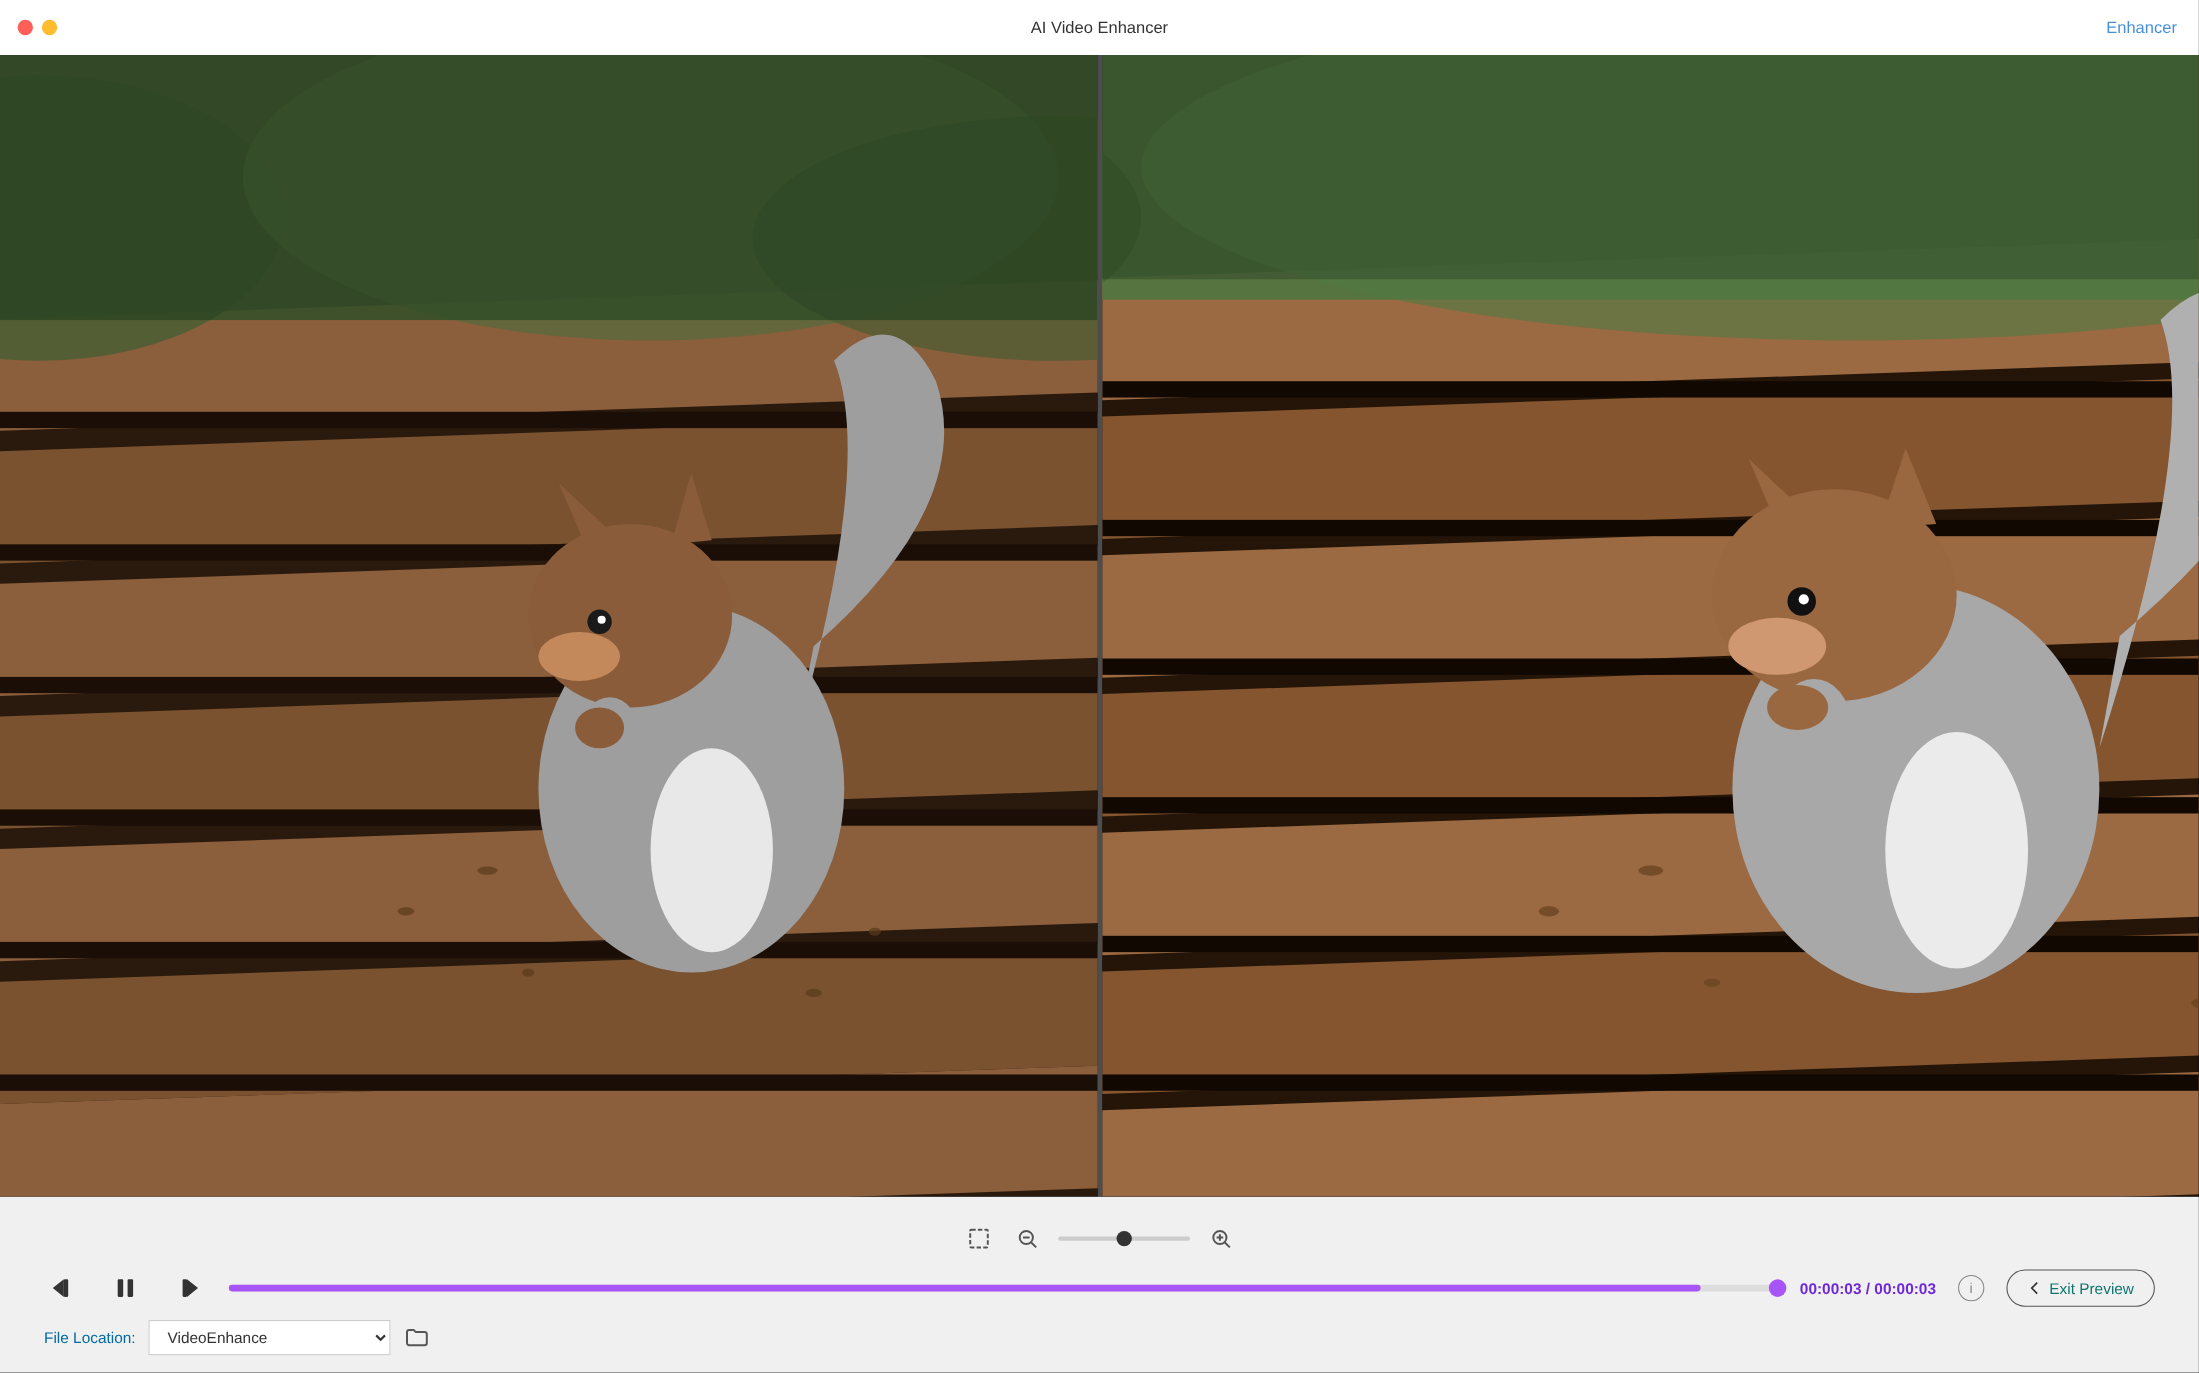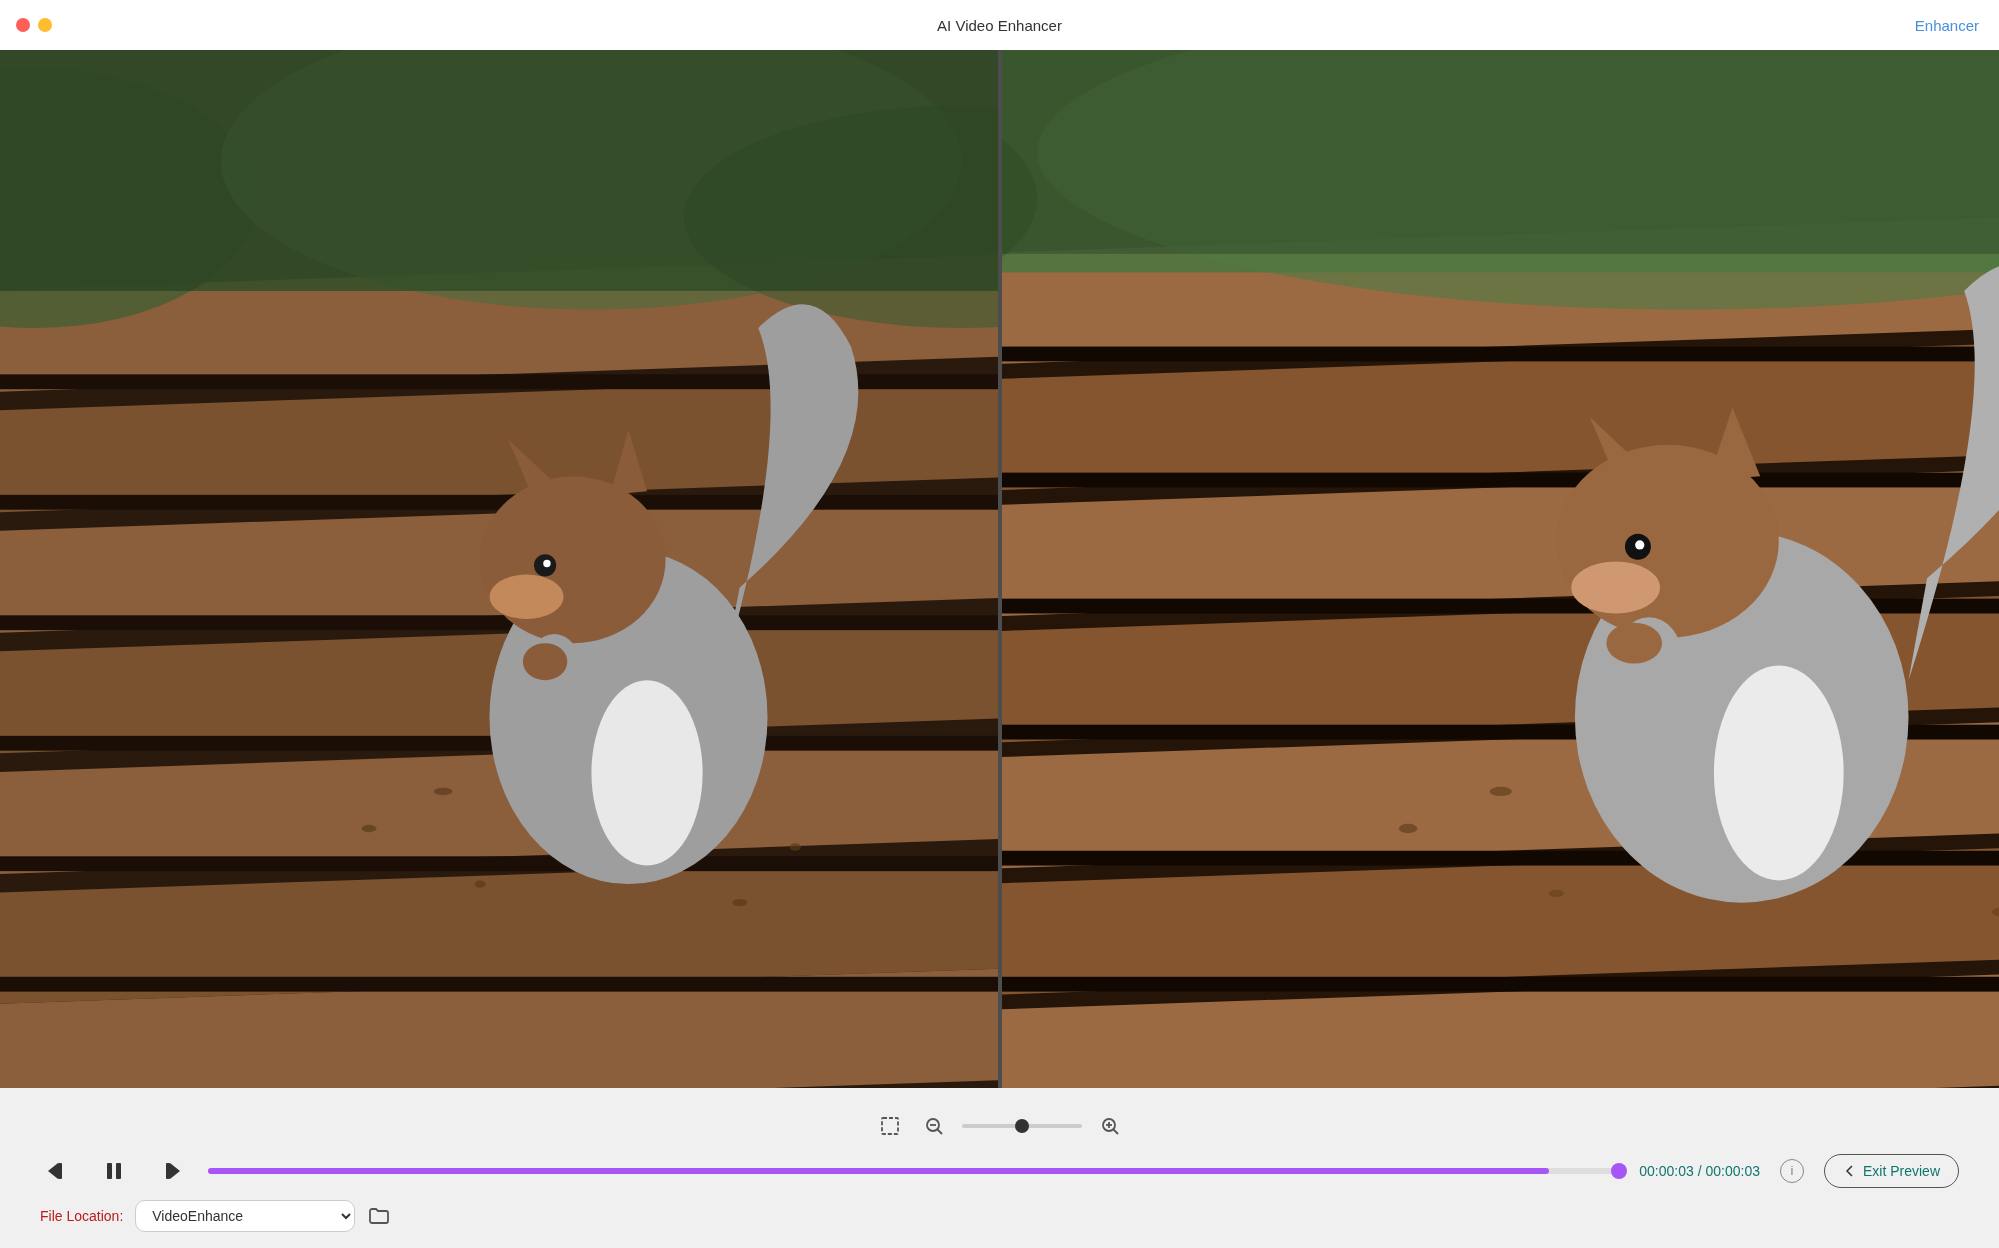--- a/index.html
+++ b/index.html
@@ -202,23 +202,24 @@
       background: #a855f7;
       border-radius: 50%;
       position: absolute;
       top: 50%;
       right: -8px;
       transform: translateY(-50%);
     }
 
     .time-display {
       font-size: 14px;
-      color: #0f766e;
+      color: #6d28d9;
       white-space: nowrap;
       flex-shrink: 0;
+      font-weight: bold;
     }
 
     .info-btn {
       width: 24px;
       height: 24px;
       border-radius: 50%;
       border: 1.5px solid #888;
       background: transparent;
       color: #888;
       font-size: 13px;
@@ -254,28 +255,28 @@
     }
 
     .file-location-group {
       display: flex;
       align-items: center;
       gap: 12px;
     }
 
     .file-location-label {
       font-size: 14px;
-      color: #b91c1c;
+      color: #0369a1;
       white-space: nowrap;
     }
 
     .file-location-select {
       padding: 6px 12px;
       border: 1px solid #ccc;
-      border-radius: 10px;
+      border-radius: 0;
       background: #fff;
       font-size: 14px;
       color: #333;
       cursor: pointer;
       width: 220px;
       appearance: auto;
     }
 
     .folder-btn {
       background: transparent;

